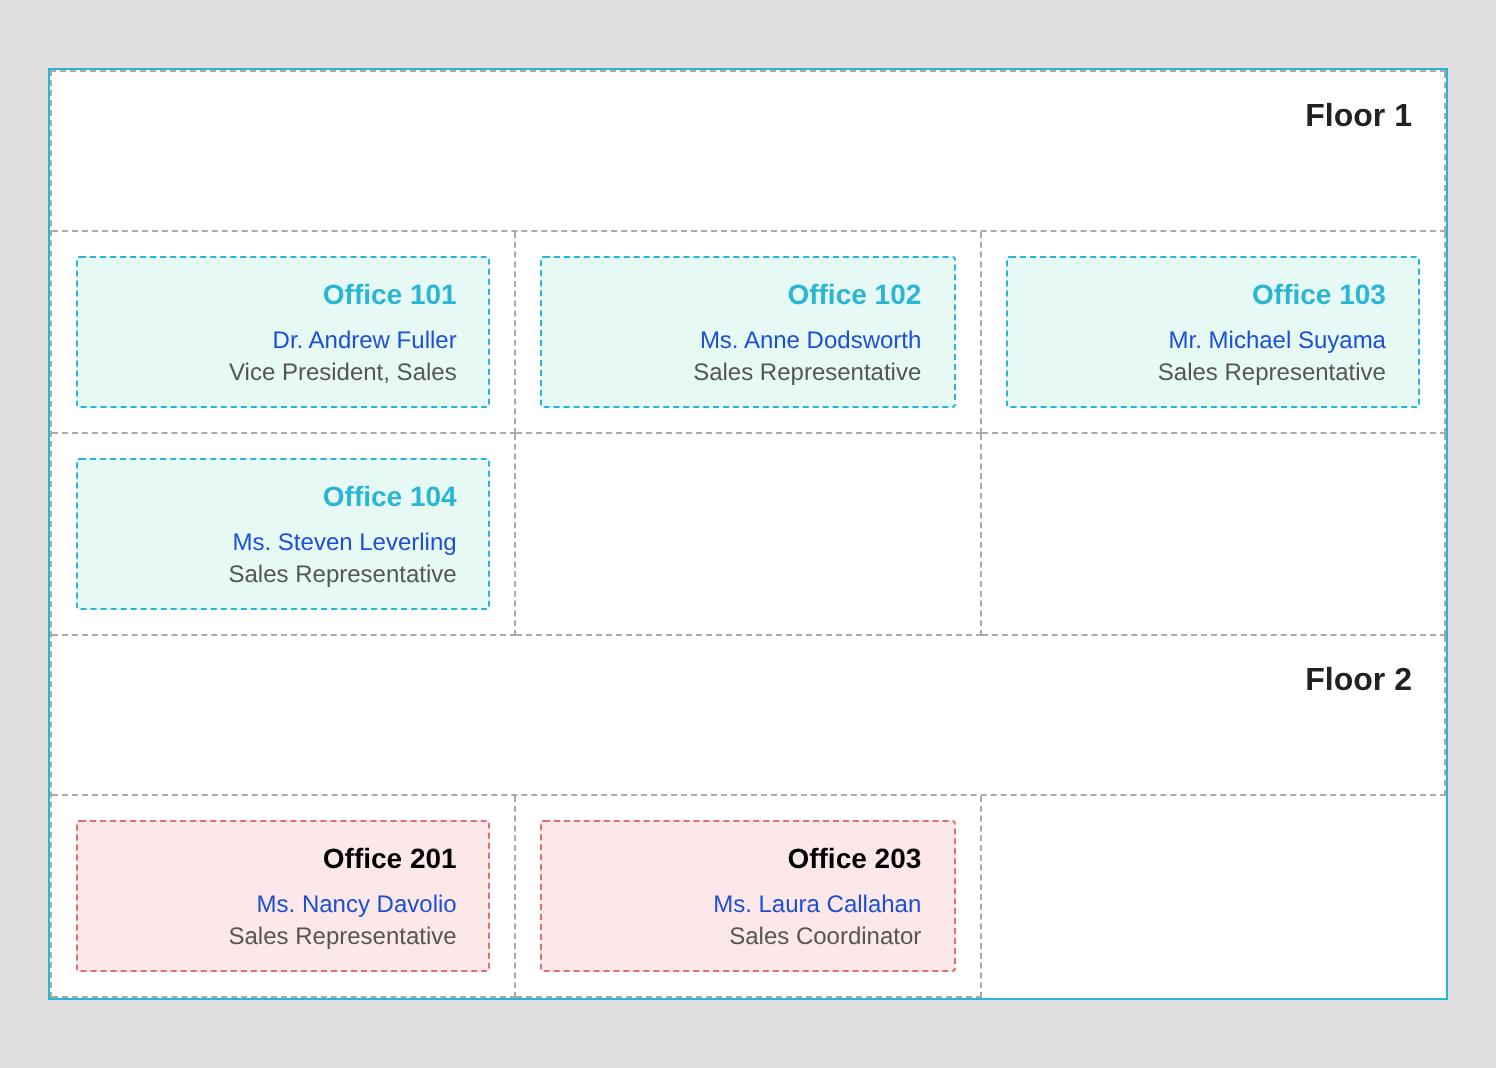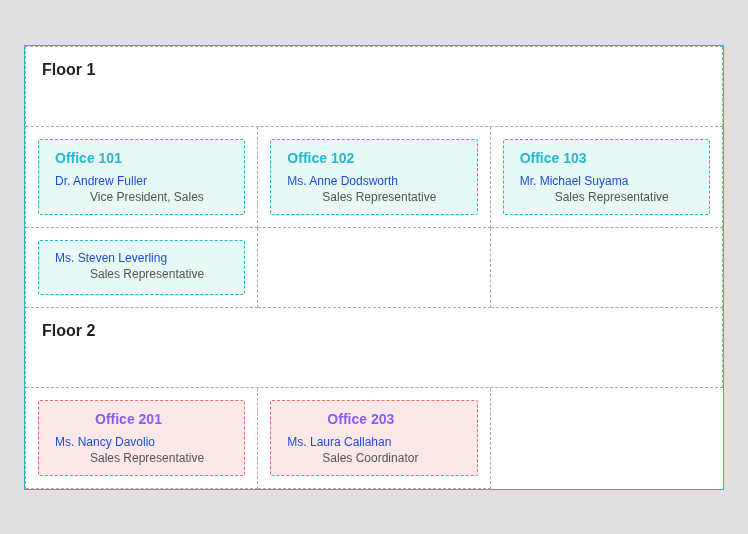--- a/index.html
+++ b/index.html
@@ -1,15 +1,15 @@
 <!DOCTYPE html>
 <html><head>
   <meta charset="utf-8">
   <style>
-    * { box-sizing: border-box; margin: 0; padding: 0; }
+    * { box-sizing: border-box; margin: 0; padding: 0; text-align: right; }
     body {
       background: #e0e0e0;
       display: flex;
       justify-content: center;
       align-items: center;
       min-height: 534px;
       width: 748px;
       font-family: Arial, sans-serif;
     }
     .outer-container {
@@ -55,21 +55,21 @@
       background-color: #fce8e8;
       border-color: #e07070;
     }
     .office-title {
       font-size: 14px;
       font-weight: bold;
       color: #29b6d4;
       margin-bottom: 8px;
     }
     .office-card.floor2 .office-title {
-      color: #8b5cf6;
+      color: #000000;
       margin-left: 40px;
     }
     .office-name {
       font-size: 12px;
       color: #1d4ed8;
       margin-bottom: 2px;
     }
     .office-role {
       font-size: 12px;
       color: #555;
@@ -101,20 +101,21 @@
       </div>
       <div class="grid-cell">
         <div class="office-card floor1">
           <div class="office-title">Office 103</div>
           <div class="office-name">Mr. Michael Suyama</div>
           <div class="office-role">Sales Representative</div>
         </div>
       </div>
       <div class="grid-cell">
         <div class="office-card floor1">
+          <div class="office-title">Office 104</div>
           <div class="office-name">Ms. Steven Leverling</div>
           <div class="office-role">Sales Representative</div>
         </div>
       </div>
       <div class="grid-cell empty-cell"></div>
       <div class="grid-cell empty-cell"></div>
       <div class="floor-header-row grid-cell"><span class="floor-label">Floor 2</span></div>
       <div class="grid-cell">
         <div class="office-card floor2">
           <div class="office-title">Office 201</div>

